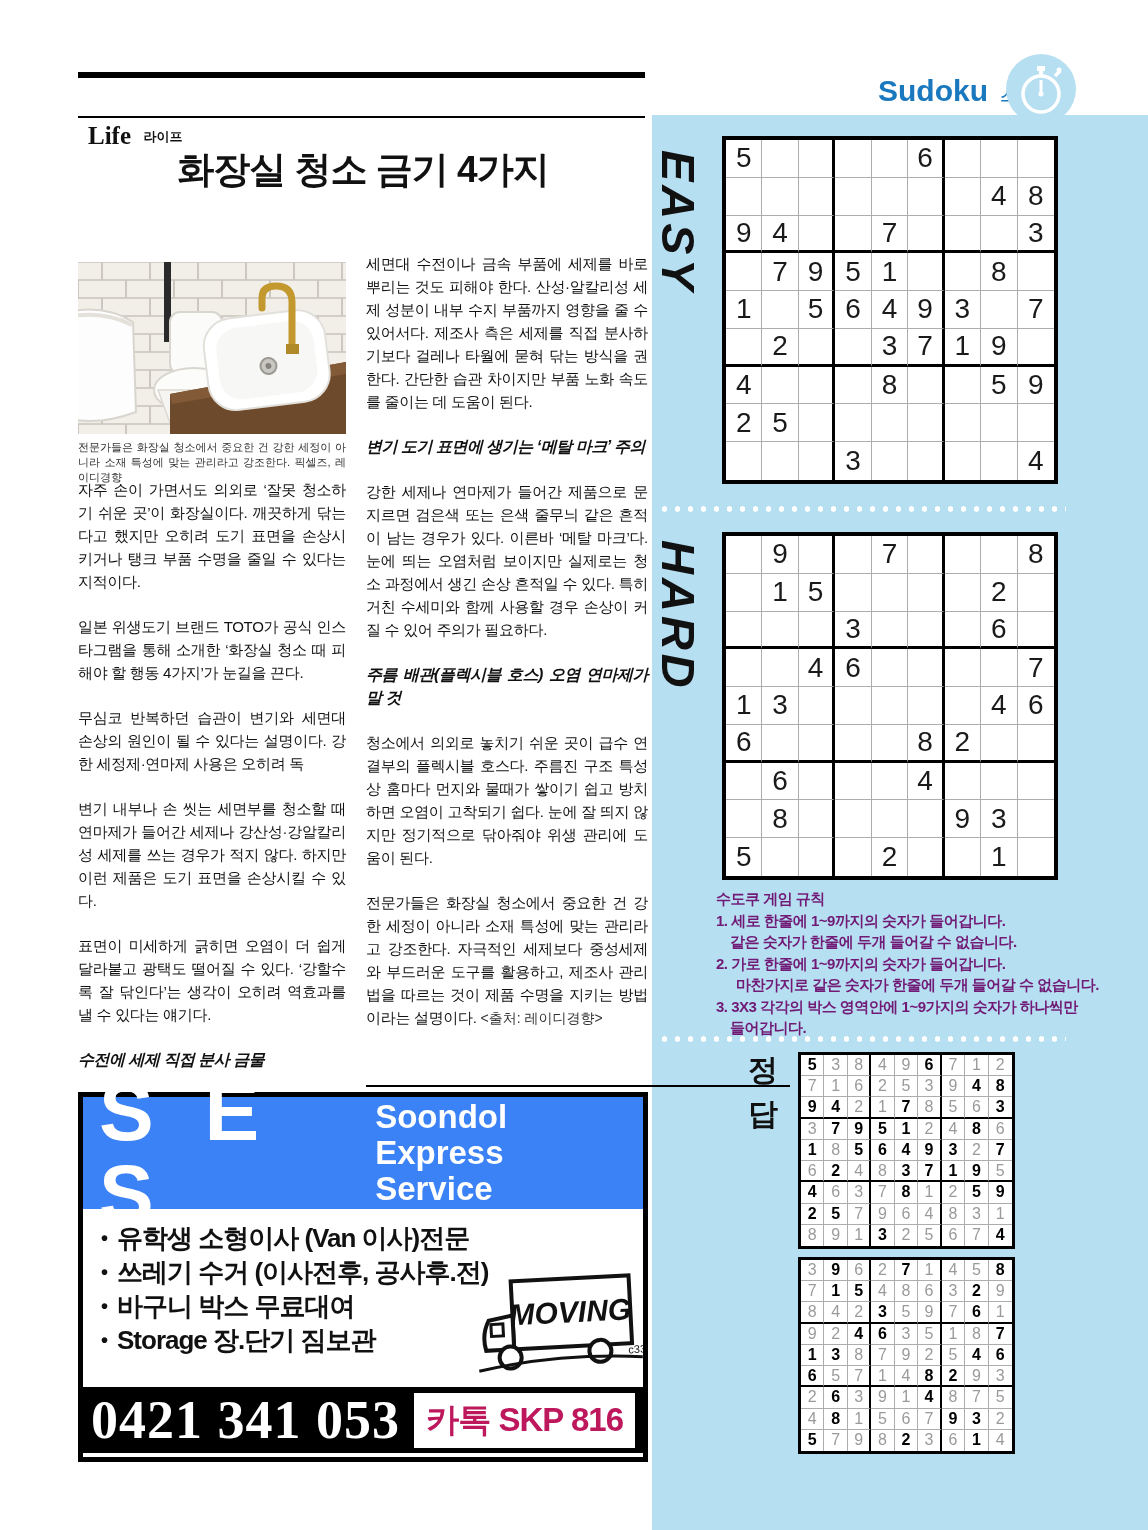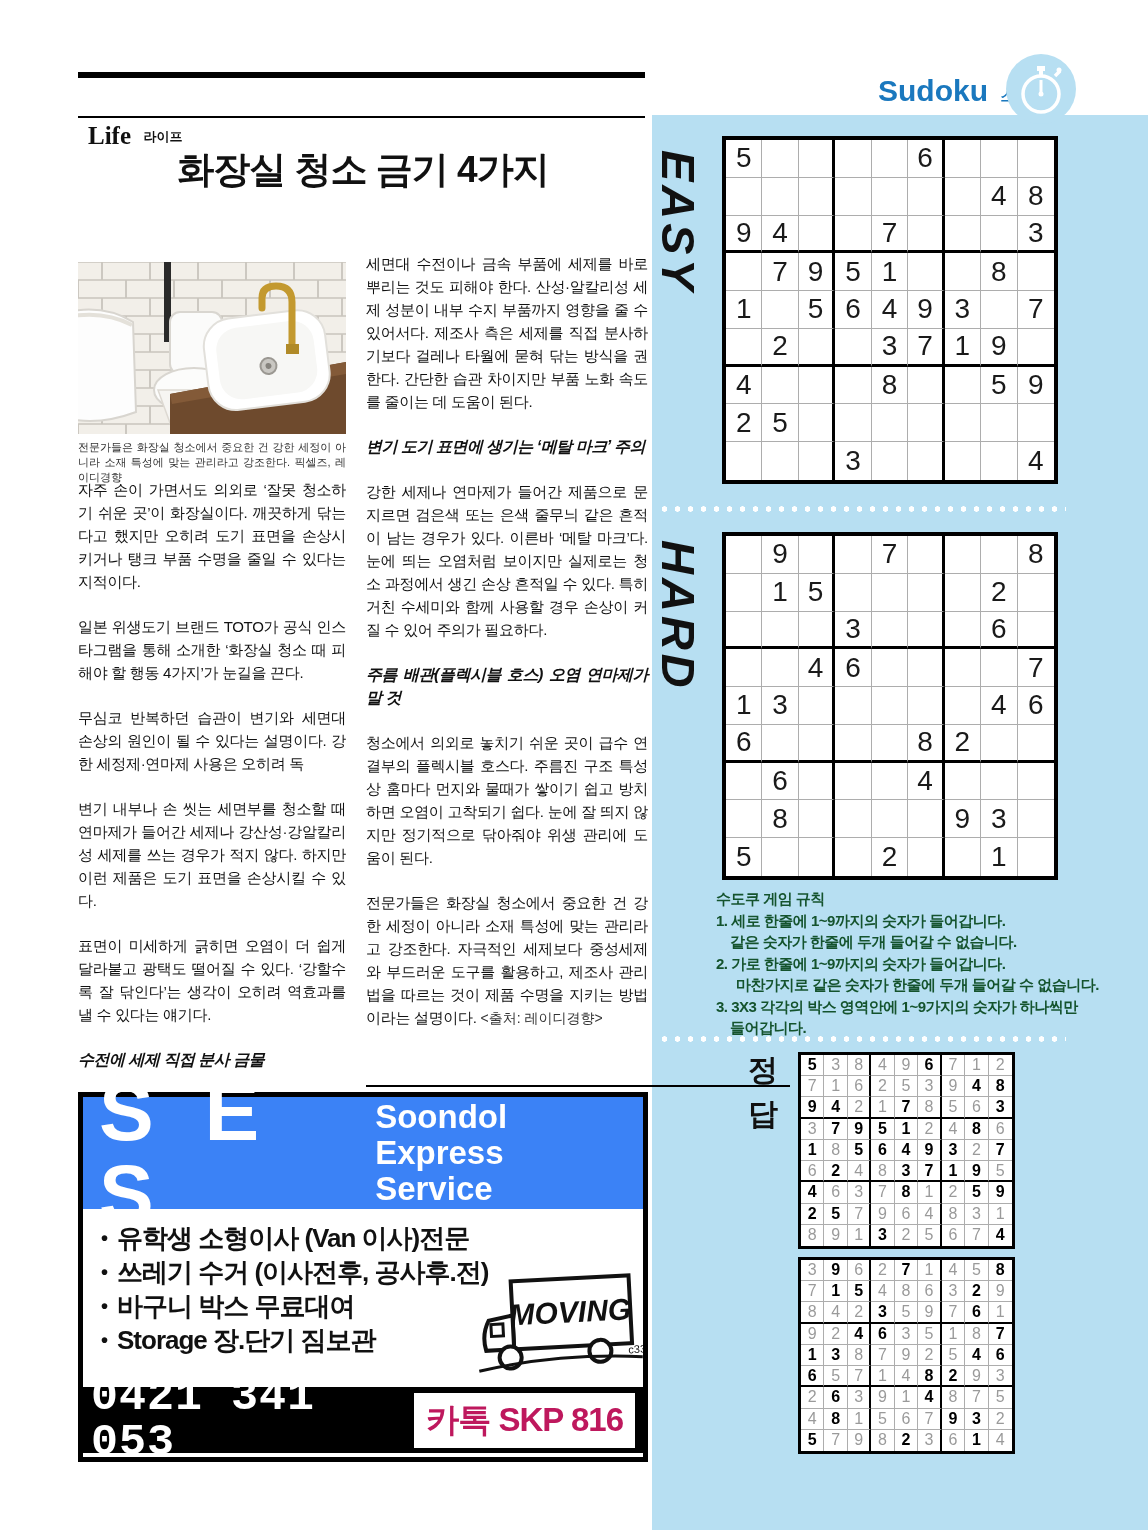--- a/index.html
+++ b/index.html
@@ -30,21 +30,21 @@
   .ad{position:absolute;left:78px;top:1092px;width:570px;height:370px;background:#fff;
       border:5px solid #000;box-sizing:border-box;}
   .ad-head{background:#3b82f6;height:112px;display:flex;align-items:center;padding:0 16px;}
   .ad-logo{color:#fff;font-size:82px;font-weight:bold;letter-spacing:14px;line-height:1;}
   .ad-name{margin-left:auto;color:#fff;font-size:33px;font-weight:bold;line-height:36px;text-align:left;}
   .ad-body{position:relative;height:178px;padding:12px 6px 0 14px;box-sizing:border-box;}
   .ad-bullet{font-size:26px;font-weight:bold;line-height:34px;letter-spacing:-1px;white-space:nowrap;}
   .ad-bullet .dot{margin:0 10px 0 4px;font-size:20px;vertical-align:2px;}
   .truck{position:absolute;right:0px;top:56px;width:168px;height:118px;}
   .ad-foot{background:#000;height:66px;display:flex;align-items:center;padding:0 8px;}
-  .phone{color:#fff;font-family:Liberation Mono, monospace;font-weight:bold;font-size:45px;letter-spacing:1px;line-height:1;}
+  .phone{color:#fff;font-family:Liberation Serif, serif;font-weight:bold;font-size:54px;letter-spacing:1px;line-height:1;}
   .kakao{margin-left:auto;background:#fff;color:#be185d;font-size:33px;font-weight:bold;padding:5px 12px;letter-spacing:-1px;white-space:nowrap;}
   
   .sudoku-title{position:absolute;left:878px;top:74px;}
   .s-en{font-size:30px;font-weight:bold;}
   .s-ko{font-size:14px;font-weight:bold;margin-left:8px;}
   .stopwatch{position:absolute;left:1006px;top:54px;width:70px;height:70px;border-radius:50%;}
   .vlabel{position:absolute;writing-mode:vertical-rl;font-weight:900;font-style:italic;
           font-size:47px;letter-spacing:4px;color:#111;line-height:1;}
   .easy{left:655px;top:150px;}
   .hard{left:655px;top:540px;}
@@ -65,21 +65,21 @@
   .sgrid.small .given{font-weight:bold;color:#000;}
   .sgrid.small .solved{color:#9a9a9a;}
   .grid-ans1{left:798px;top:1052px;}
   .grid-ans2{left:798px;top:1257px;}
   .dots{position:absolute;left:658px;width:408px;height:6px;
         background-image:radial-gradient(circle,#fff 2.5px,rgba(255,255,255,0) 3px);
         background-size:13px 6px;background-repeat:repeat-x;}
   .d1{top:506px;}
   .d2{top:1036px;}
   .rules{position:absolute;left:716px;top:888px;width:428px;font-size:15px;font-weight:bold;
-         line-height:21.5px;color:#14532d;letter-spacing:-0.5px;}
+         line-height:21.5px;color:#701a75;letter-spacing:-0.5px;}
   .rules .ind{padding-left:14px;}
   .rules .ind2{padding-left:20px;}
   .ans-char{position:absolute;font-size:30px;font-weight:bold;color:#111;}
   .ans-top{left:748px;top:1050px;}
   .ans-bottom{left:748px;top:1094px;}
 </style>
 </head>
 <body>
 
 <div class="page">

